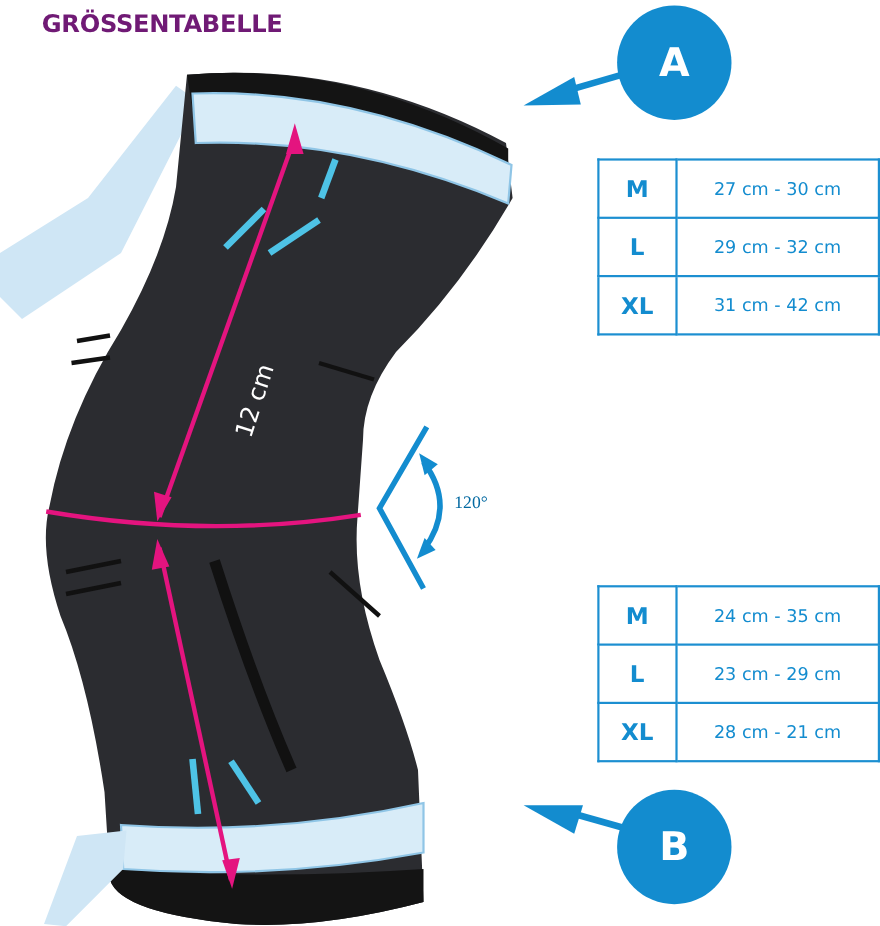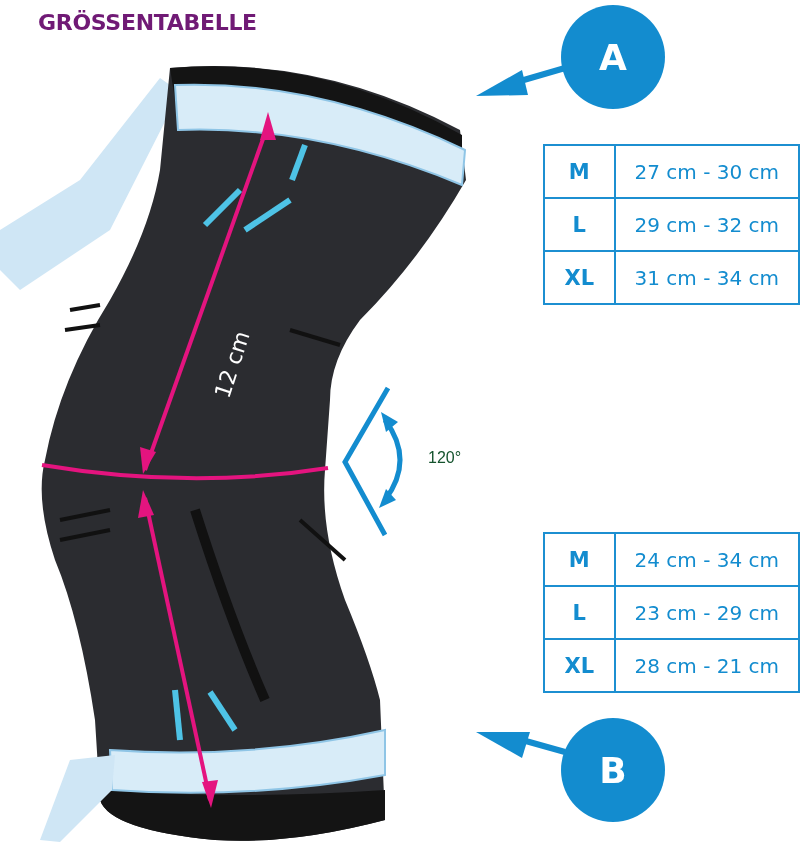--- a/index.html
+++ b/index.html
@@ -24,27 +24,27 @@
     .badge-b { left: 561px; top: 718px; }
 
     .size-table {
       position: absolute; border-collapse: collapse;
       font-family: "DejaVu Sans", sans-serif; color: #138ccf;
     }
     .size-table td {
       border: 2px solid #1c8fd1; height: 53px; text-align: center; vertical-align: middle;
     }
     .size-table td.size { width: 73px; font-size: 21px; font-weight: bold; }
-    .size-table td.range { width: 194px; font-size: 20px; }
+    .size-table td.range { width: 194px; font-size: 16px; }
     .table-a { left: 543px; top: 144px; }
     .table-b { left: 543px; top: 532px; }
 
     .angle-label {
-      position: absolute; left: 428px; top: 449px;
-      font-family: Liberation Sans, sans-serif; font-size: 16px; color: #14532d;
+      position: absolute; left: 413px; top: 449px;
+      font-family: Liberation Serif, serif; font-size: 16px; color: #0369a1;
     }
     .len-label {
       position: absolute; left: 198px; top: 352px;
       font-family: "DejaVu Sans", sans-serif; font-size: 22px; color: #ffffff;
       transform: rotate(-72deg); transform-origin: center;
     }
   </style>
 </head>
 <body>
 
@@ -130,30 +130,30 @@
       <tr>
     <td class="size">M</td>
     <td class="range">27 cm - 30 cm</td>
   </tr>
   <tr>
     <td class="size">L</td>
     <td class="range">29 cm - 32 cm</td>
   </tr>
   <tr>
     <td class="size">XL</td>
-    <td class="range">31 cm - 34 cm</td>
+    <td class="range">31 cm - 42 cm</td>
   </tr>
 </tbody>
   </table>
 
 <table class="size-table table-b">
   <tbody>
       <tr>
     <td class="size">M</td>
-    <td class="range">24 cm - 34 cm</td>
+    <td class="range">24 cm - 35 cm</td>
   </tr>
   <tr>
     <td class="size">L</td>
     <td class="range">23 cm - 29 cm</td>
   </tr>
   <tr>
     <td class="size">XL</td>
     <td class="range">28 cm - 21 cm</td>
   </tr>
 </tbody>

